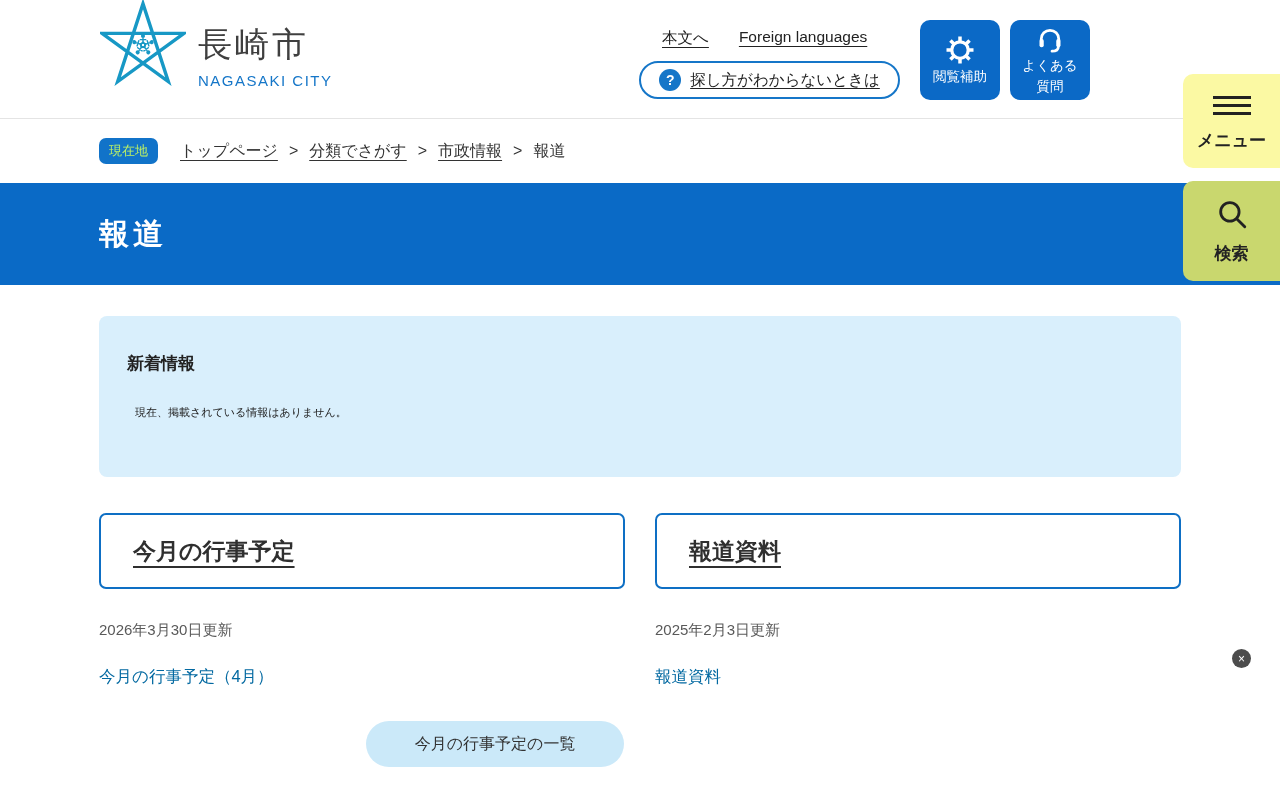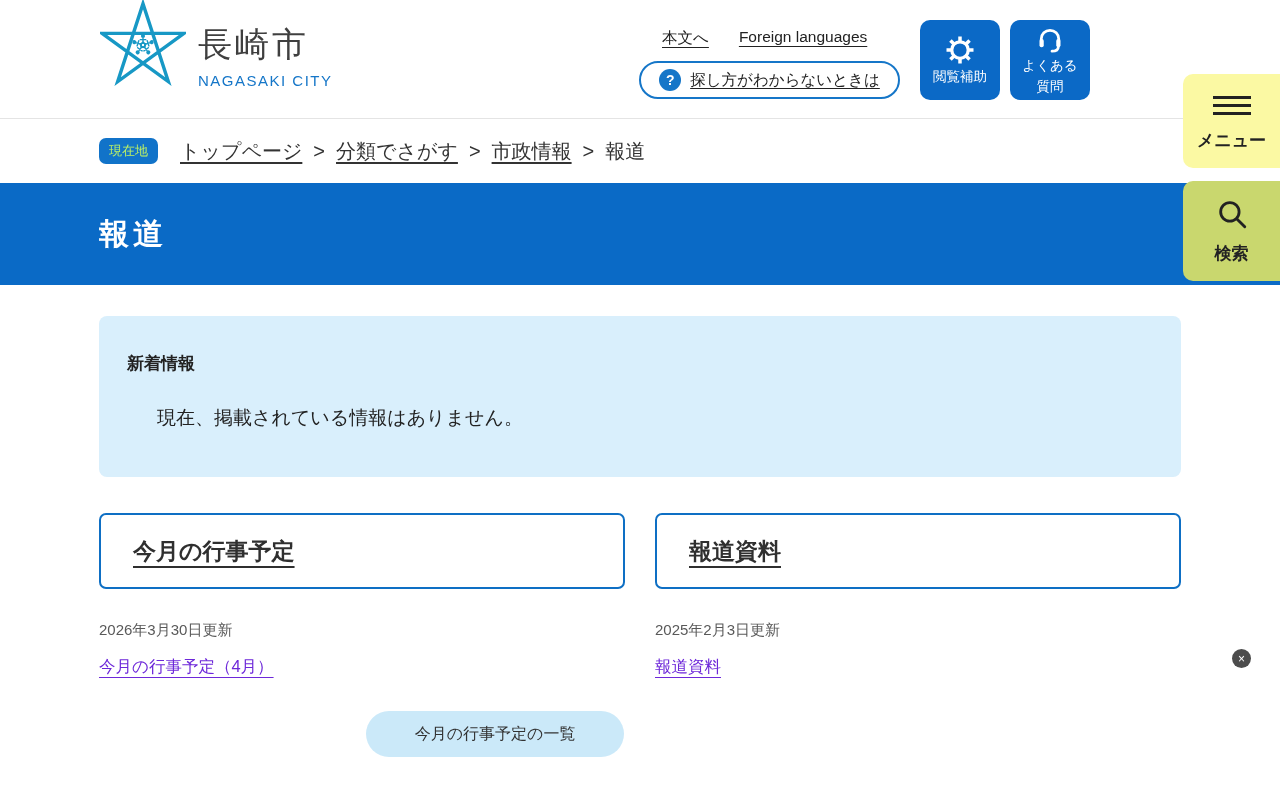--- a/index.html
+++ b/index.html
@@ -42,42 +42,42 @@
     justify-content:center;gap:9px;z-index:6;cursor:pointer;}
   .hamburger span{display:block;width:38px;height:3px;background:#222;margin:5px 0;}
   .tab-label{font-size:17px;font-weight:bold;color:#222;}
   .search-tab{position:absolute;top:181px;right:0;width:97px;height:100px;background:var(--green);
     border-radius:10px 0 0 10px;display:flex;flex-direction:column;align-items:center;
     justify-content:center;gap:7px;z-index:6;cursor:pointer;}
   
   .breadcrumb-row{height:65px;border-top:1px solid #e4e4e4;display:flex;align-items:center;
     padding-left:99px;gap:22px;}
   .badge{background:#1173c9;color:#bef264;font-size:13px;padding:4px 10px;border-radius:7px;}
-  .crumbs{display:flex;gap:11px;font-size:20px;color:#333;align-items:center;}
+  .crumbs{display:flex;gap:11px;font-size:16px;color:#333;align-items:center;}
   .crumbs a{text-decoration:underline;text-underline-offset:4px;cursor:pointer;}
   .crumb-sep{color:#333;}
   
   .banner{height:102px;background:var(--bannerblue);display:flex;align-items:center;}
   .banner-title{color:#fff;font-size:30px;font-weight:bold;margin-left:99px;letter-spacing:4px;}
   
   .container{width:1082px;margin:0 auto;position:relative;}
   .news-box{margin-top:31px;height:161px;background:var(--paleblue);border-radius:8px;
     padding:36px 0 0 28px;}
   .news-heading{font-size:17px;font-weight:bold;color:#222;}
-  .news-msg{margin-top:30px;margin-left:30px;font-size:19px;color:#222;}
+  .news-msg{margin-top:30px;margin-left:8px;font-size:11px;color:#222;}
   .section-row{display:flex;gap:30px;margin-top:36px;}
   .section-box{flex:1;height:76px;border:2px solid #0e6fc4;border-radius:7px;
     display:flex;align-items:center;background:#fff;}
   .section-title{margin-left:32px;font-size:23px;font-weight:bold;color:var(--darktext);
     text-decoration:underline;text-underline-offset:7px;cursor:pointer;}
   .meta-row{display:flex;gap:30px;margin-top:32px;}
   .meta-col{flex:1;}
   .updated{font-size:15px;color:var(--graytext);}
-  .meta-link{display:inline-block;margin-top:16px;font-size:16.5px;color:#6d28d9;
-    text-decoration:underline;text-underline-offset:5px;cursor:pointer;}
+  .meta-link{display:inline-block;margin-top:26px;font-size:16.5px;color:#0369a1;
+    text-underline-offset:5px;cursor:pointer;}
   .list-btn{margin-top:33px;margin-left:267px;width:258px;height:46px;background:var(--pillblue);
     border:none;border-radius:23px;display:flex;align-items:center;justify-content:center;
     font-size:16px;color:#333;cursor:pointer;font-family:inherit;}
   .close-btn{position:absolute;top:649px;right:29px;width:19px;height:19px;border-radius:50%;
     background:#4c4c4c;color:#fff;display:flex;align-items:center;justify-content:center;
     font-size:12px;line-height:1;cursor:pointer;z-index:7;}
 </style>
 </head>
 <body>
 

